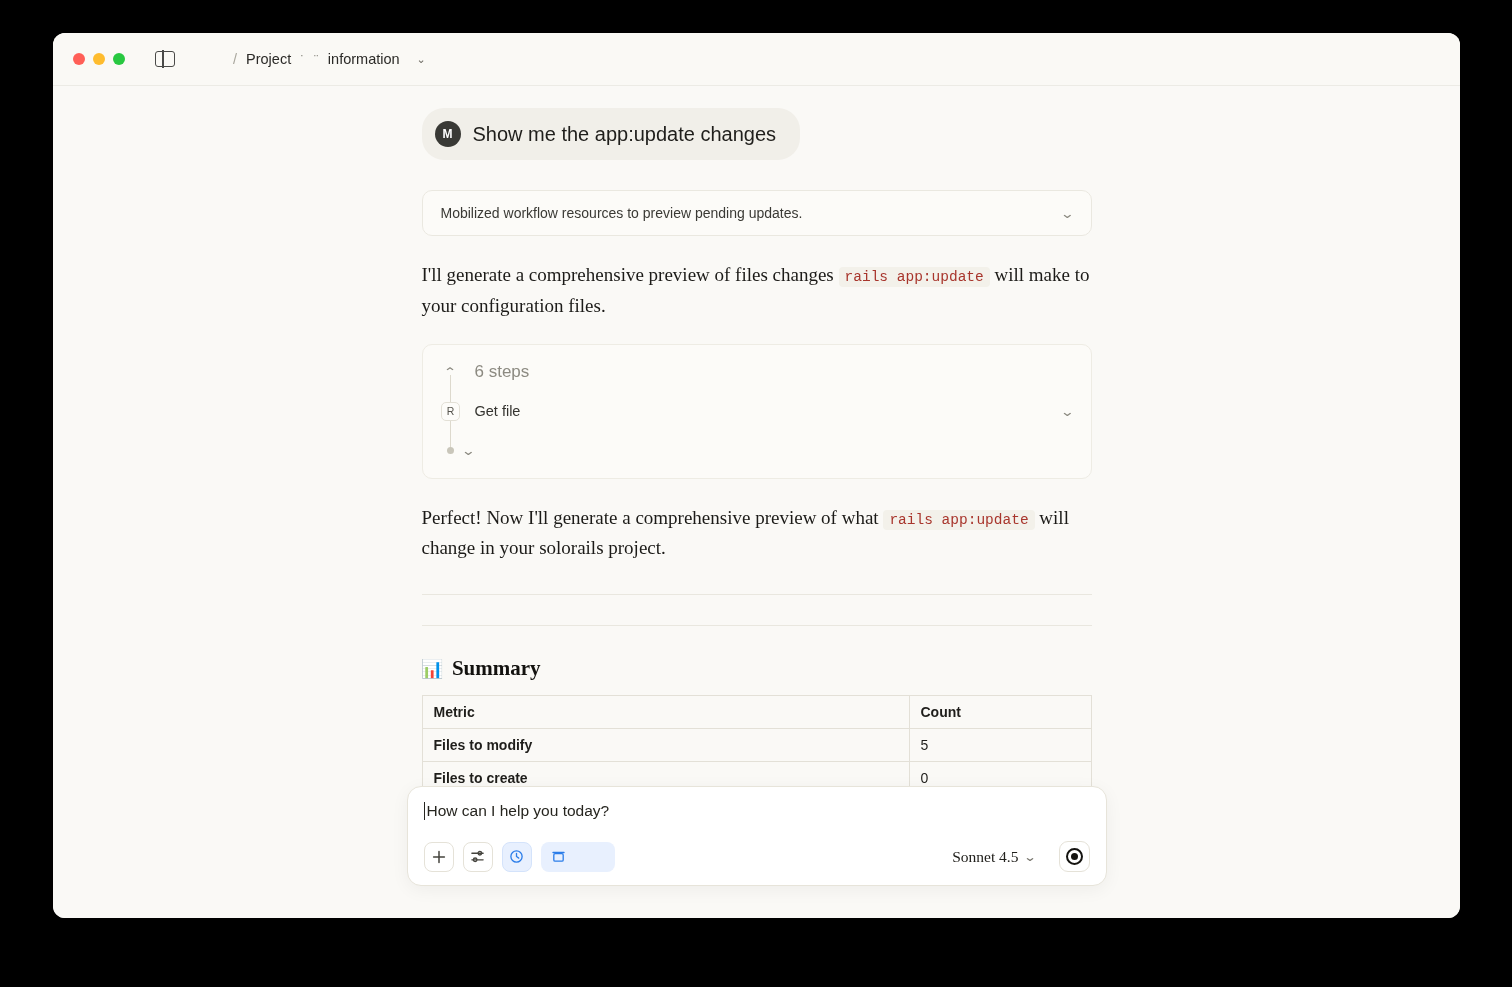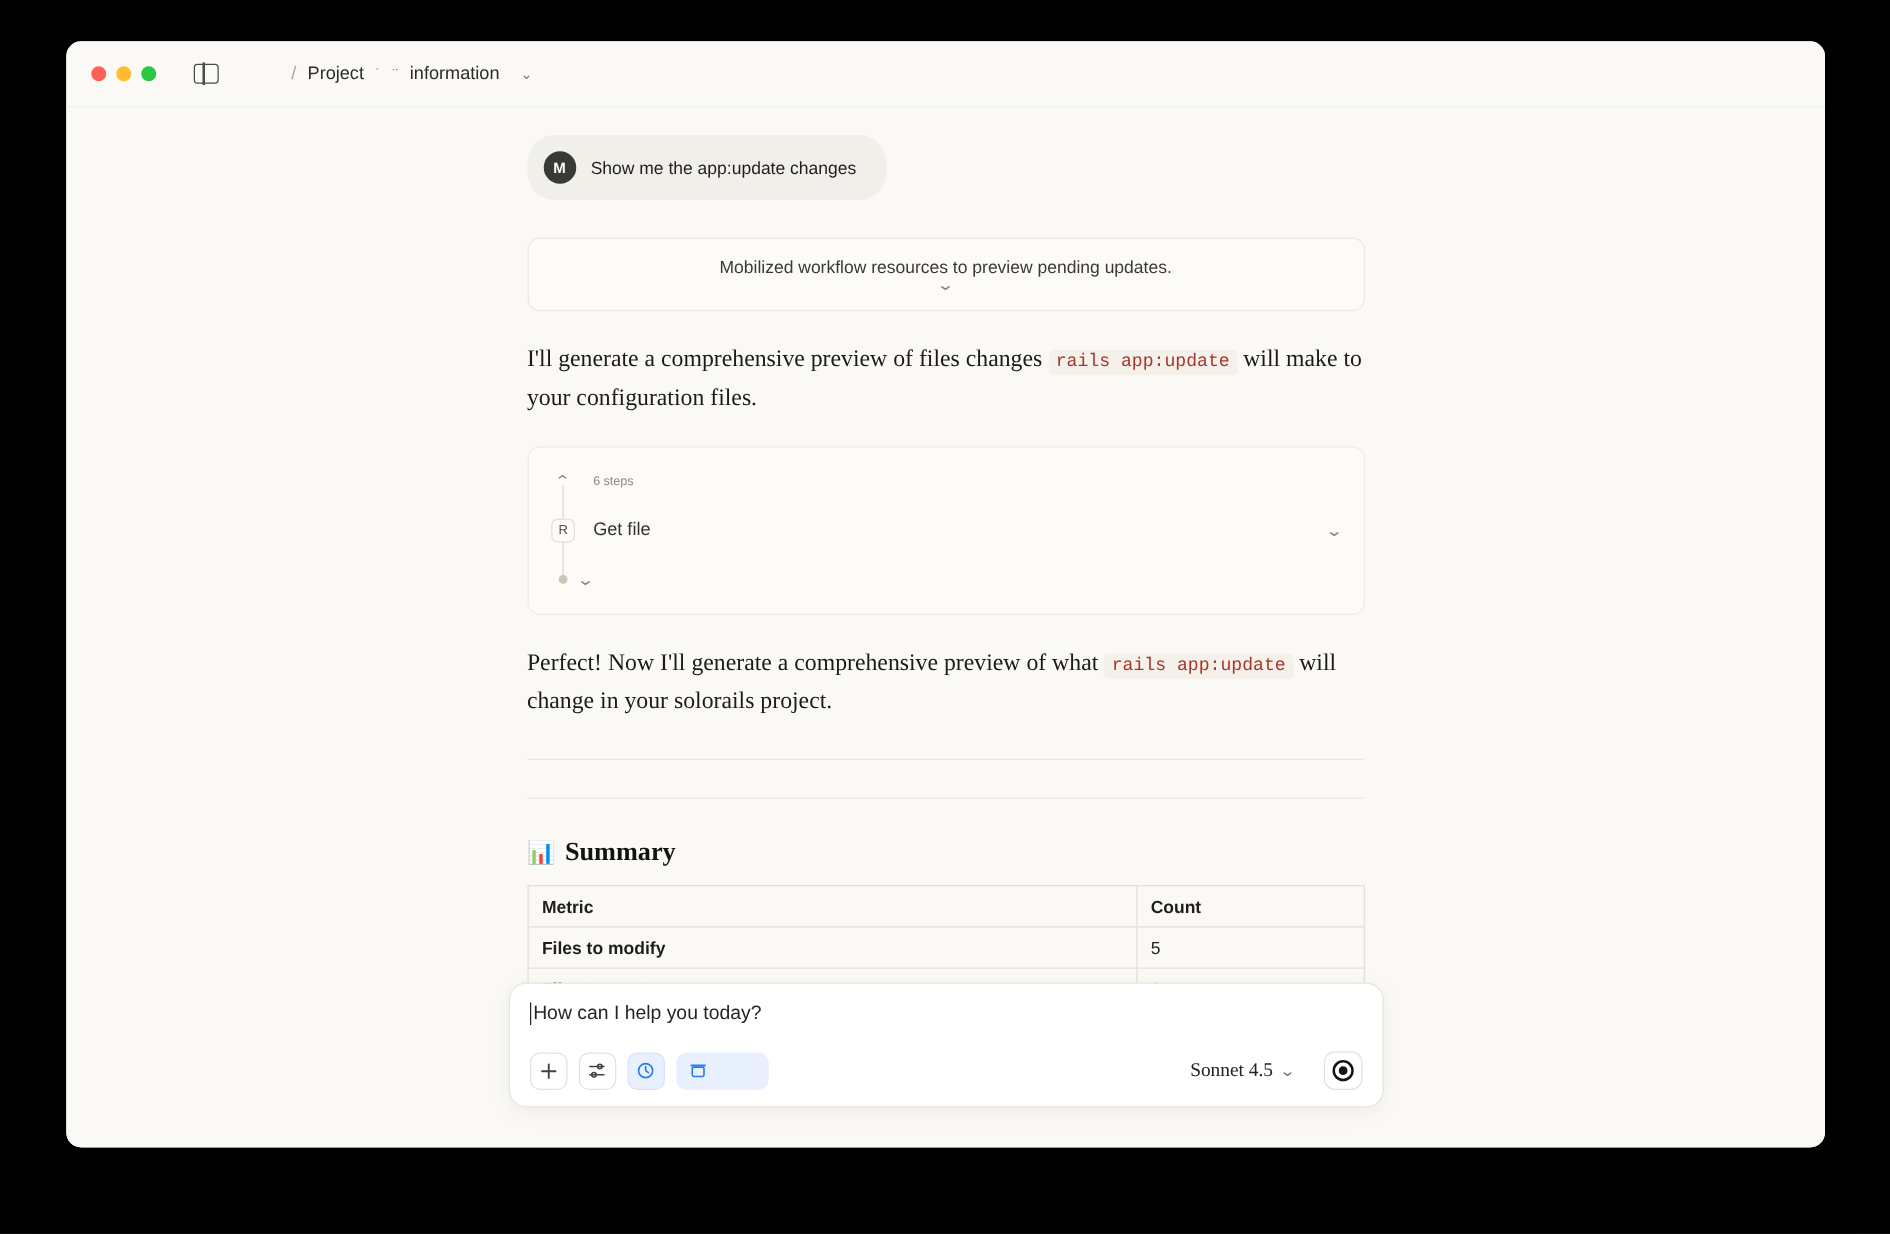--- a/index.html
+++ b/index.html
@@ -82,31 +82,31 @@
     padding: 13px 24px 13px 13px;
     margin-left: 0;
   }
   .avatar {
     width: 26px; height: 26px; border-radius: 50%;
     background: #393935; color: #fff;
     font-size: 12px; font-weight: 700;
     display: flex; align-items: center; justify-content: center;
     flex: 0 0 auto;
   }
-  .user-text { font-size: 14px; color: #1f1e1b; text-align: center; }
+  .user-text { font-size: 20px; color: #1f1e1b; text-align: center; }
 
   
   .status-card {
     margin-top: 30px;
     border: 1px solid #eae8e0;
     border-radius: 10px;
     background: #fcfbf8;
     padding: 14px 18px;
     display: flex; align-items: center; justify-content: space-between;
-    font-size: 14px; color: #3a3934; flex-direction: column;
+    font-size: 14px; color: #3a3934;
   }
   .chev {
     color: #8a887f; font-size: 13px; line-height: 1;
     transform: scaleX(1.35);
   }
 
   
   .prose {
     font-family: "Liberation Serif", serif;
     font-size: 19px; line-height: 1.62;
@@ -152,21 +152,21 @@
   .badge-r {
     width: 19px; height: 19px;
     border: 1px solid #e3e0d6;
     border-radius: 5px;
     background: #fdfcf9;
     font-size: 10.5px; color: #55534c;
     display: flex; align-items: center; justify-content: center;
   }
   .bullet { width: 7px; height: 7px; border-radius: 50%; background: #c9c6ba; }
   .step-label { font-size: 14.5px; color: #34332f; margin-left: 12px; flex: 1; }
-  .step-label.muted { color: #8c8a81; font-size: 10px; }
+  .step-label.muted { color: #8c8a81; font-size: 17px; }
 
   
   .rule { height: 1px; background: #e9e7df; margin-top: 30px; }
 
   
   .report-h1 {
     font-family: "Liberation Serif", serif;
     font-weight: 700;
     font-size: 27px;
     color: #13120f;

